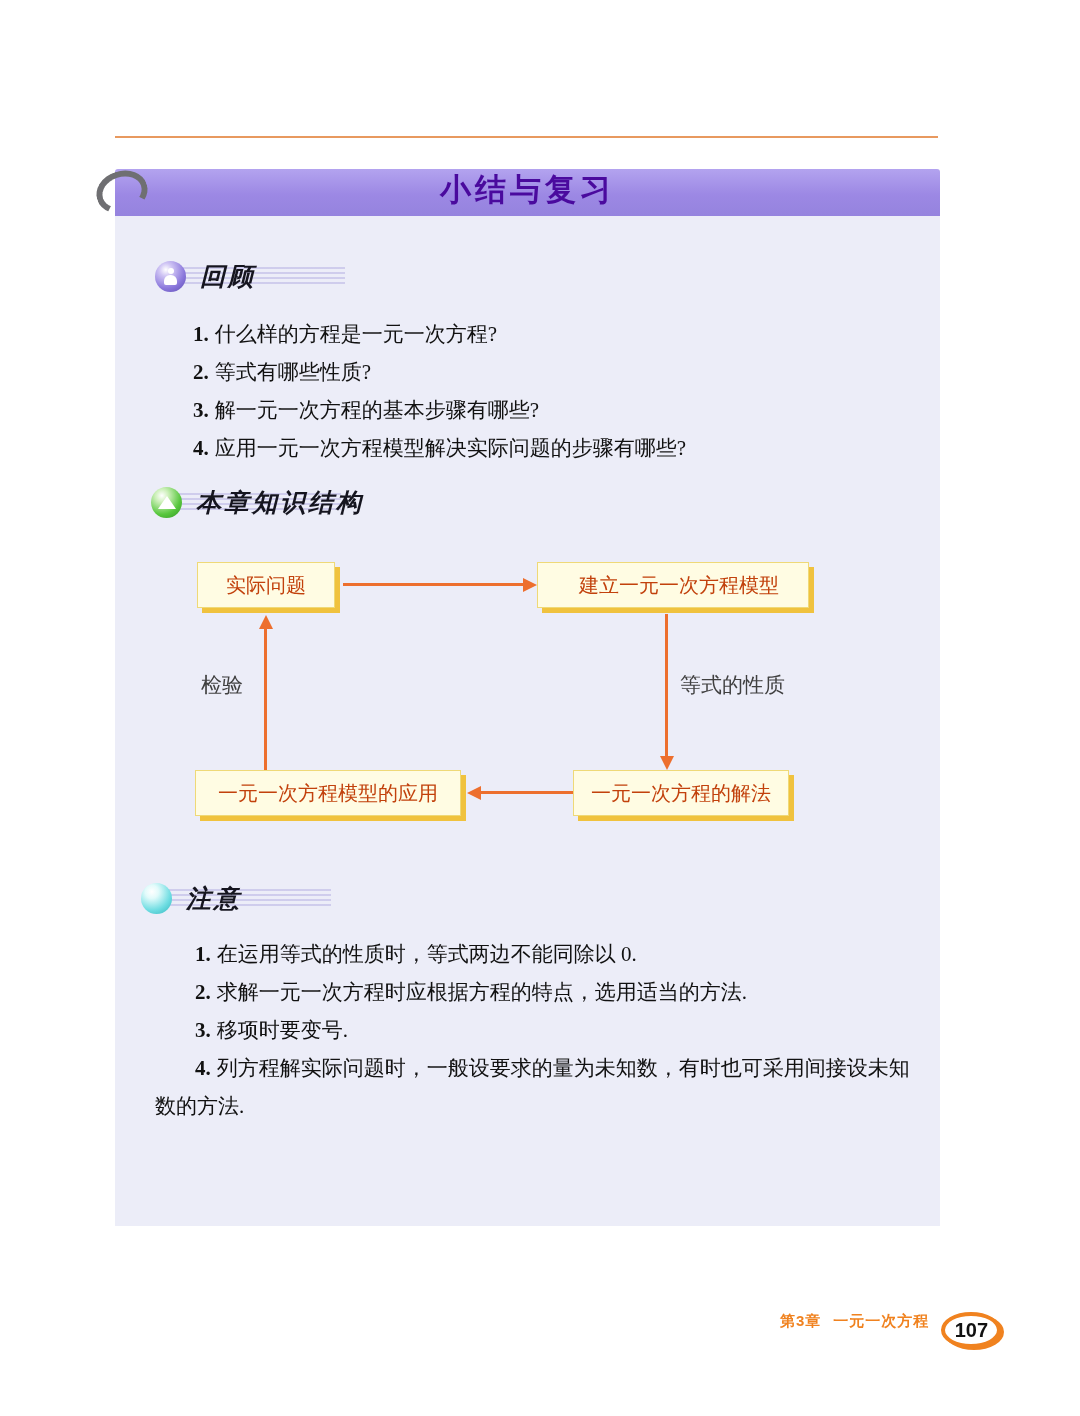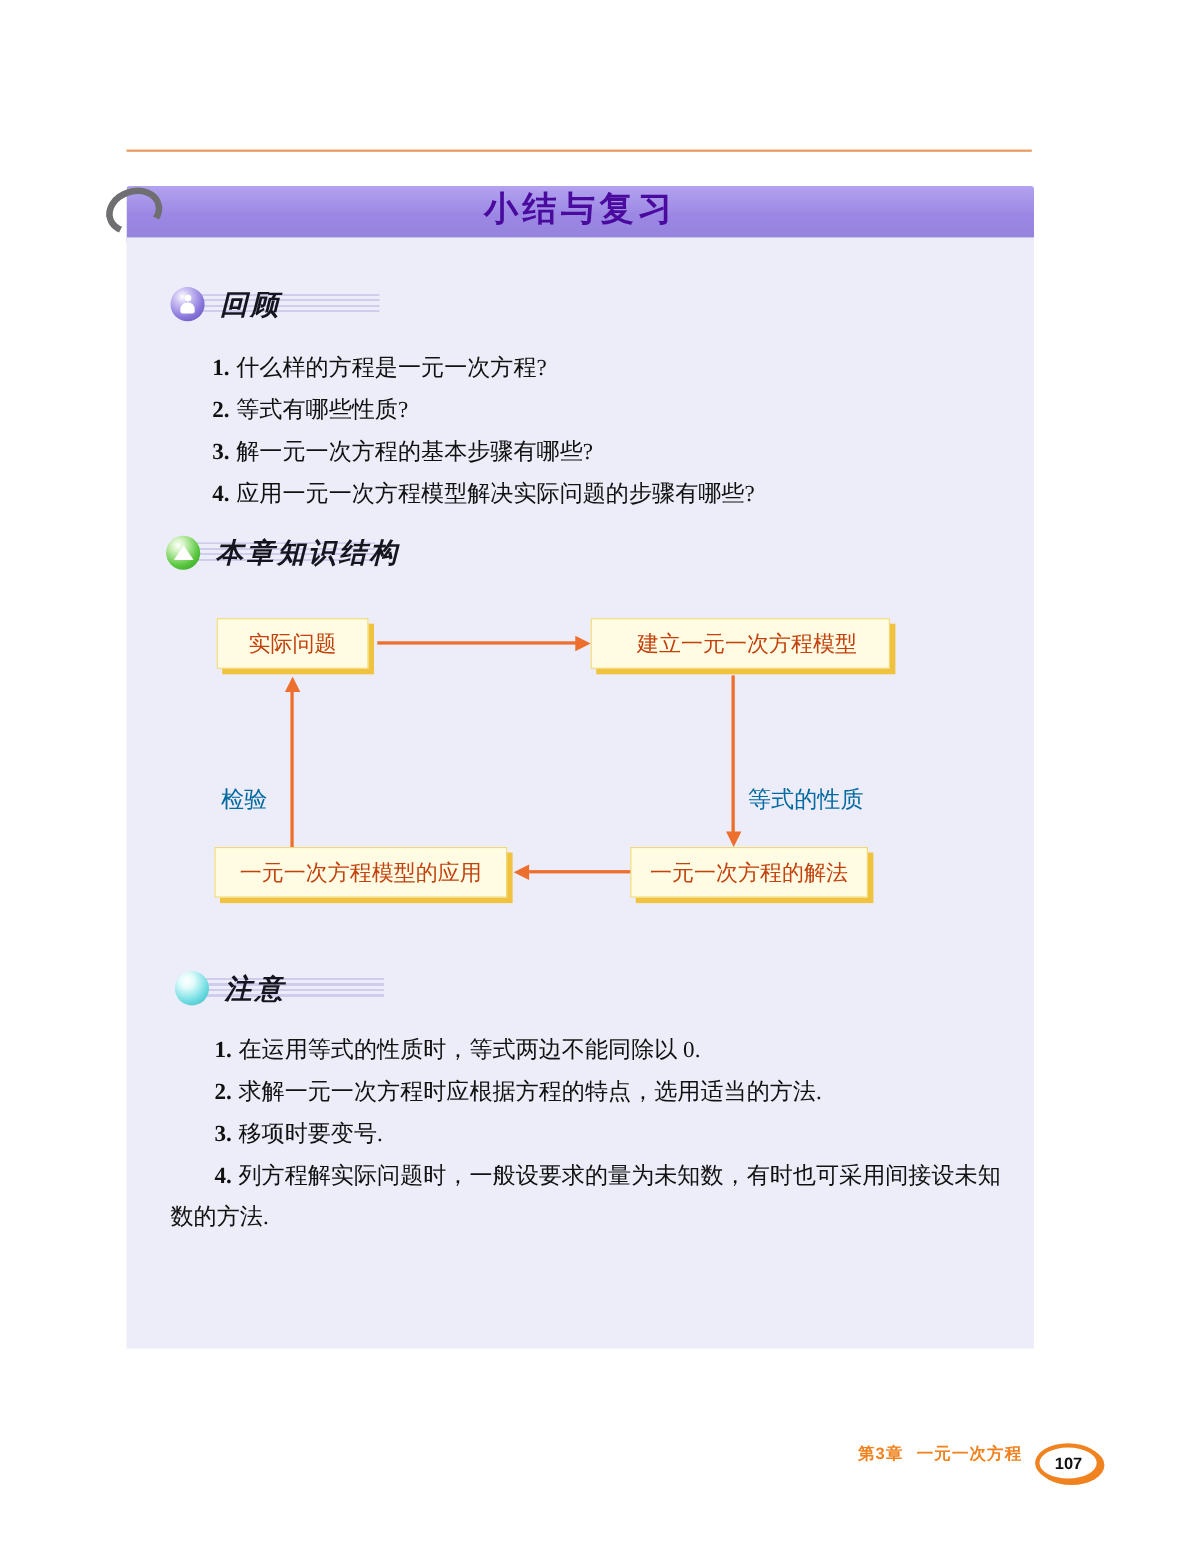--- a/index.html
+++ b/index.html
@@ -48,31 +48,31 @@
   .fc{position:absolute;left:0;top:0;width:825px;height:1067px;pointer-events:none;}
   .fbox{position:absolute;height:44px;background:#fffce3;border:1px solid #efd977;
         box-shadow:5px 5px 0 0 #f0c23e;display:flex;align-items:center;justify-content:center;
         font-size:20px;color:#c2410c;}
   .fline{position:absolute;background:#ed6f2e;}
   .ah{position:absolute;width:0;height:0;}
   .ah-right{border-top:7px solid transparent;border-bottom:7px solid transparent;border-left:14px solid #ed6f2e;}
   .ah-left{border-top:7px solid transparent;border-bottom:7px solid transparent;border-right:14px solid #ed6f2e;}
   .ah-down{border-left:7px solid transparent;border-right:7px solid transparent;border-top:14px solid #ed6f2e;}
   .ah-up{border-left:7px solid transparent;border-right:7px solid transparent;border-bottom:14px solid #ed6f2e;}
-  .flabel{position:absolute;font-size:21px;color:#0369a1;margin-top:42px;}
+  .flabel{position:absolute;font-size:21px;color:#404040;}
 
   
   .footer{position:absolute;left:780px;top:1312px;display:flex;align-items:flex-start;}
   .footer-text{font-family:"Liberation Sans","DejaVu Sans",sans-serif;font-weight:bold;
                font-size:15px;color:#f0821f;letter-spacing:1px;}
   .footer-text .gap{display:inline-block;width:12px;}
   .page-badge{margin-left:12px;width:52px;height:28px;background:#fff;border:4px solid #f0821f;
               border-radius:50%;box-shadow:3px 2px 0 0 #f0821f;
               display:flex;align-items:center;justify-content:center;}
-  .page-num{font-family:"Liberation Sans","DejaVu Sans",sans-serif;font-size:15px;font-weight:bold;color:#111;}
+  .page-num{font-family:"Liberation Sans","DejaVu Sans",sans-serif;font-size:20px;font-weight:bold;color:#111;}
 </style>
 </head>
 <body>
 
 <div class="page">
 
   <div class="top-line"></div>
 
   <div class="banner">
     <span class="banner-title">小结与复习</span>
@@ -119,21 +119,21 @@
       <div class="fline" style="left:366px;top:575px;width:92px;height:3px;"></div>
       <div class="ah ah-left" style="left:352px;top:569.5px;"></div>
 
       <div class="fline" style="left:149px;top:411px;width:3px;height:143px;"></div>
       <div class="ah ah-up" style="left:143.5px;top:399px;"></div>
 
       <div class="flabel" style="left:86px;top:455px;">检验</div>
       <div class="flabel" style="left:565px;top:455px;">等式的性质</div>
     </div>
 
-    <div class="sec-head" style="left:44px;top:666px;">
+    <div class="sec-head" style="left:26px;top:666px;">
       <span class="streaks"></span>
       <span class="sphere cyan"></span>
       <span class="sec-title">注意</span>
     </div>
 
     <div class="n-list">
       <p><span class="num">1.</span><span>在运用等式的性质时，等式两边不能同除以 0.</span></p>
       <p><span class="num">2.</span><span>求解一元一次方程时应根据方程的特点，选用适当的方法.</span></p>
       <p><span class="num">3.</span><span>移项时要变号.</span></p>
       <p><span class="num">4.</span><span>列方程解实际问题时，一般设要求的量为未知数，有时也可采用间接设未知数的方法.</span></p>

